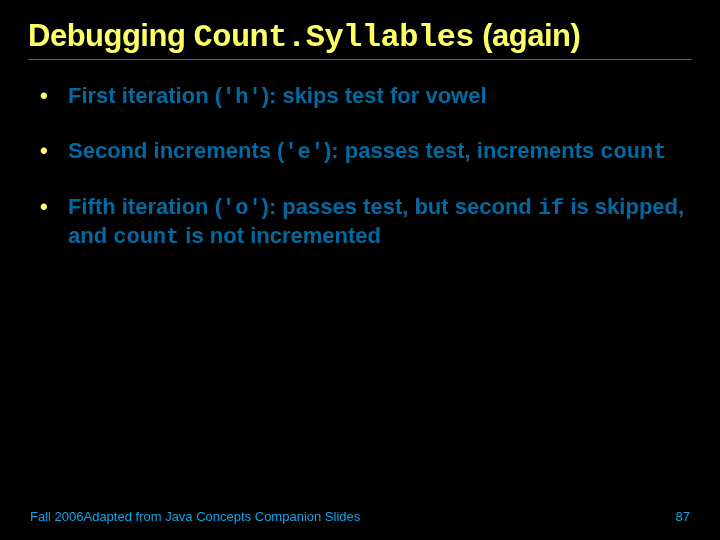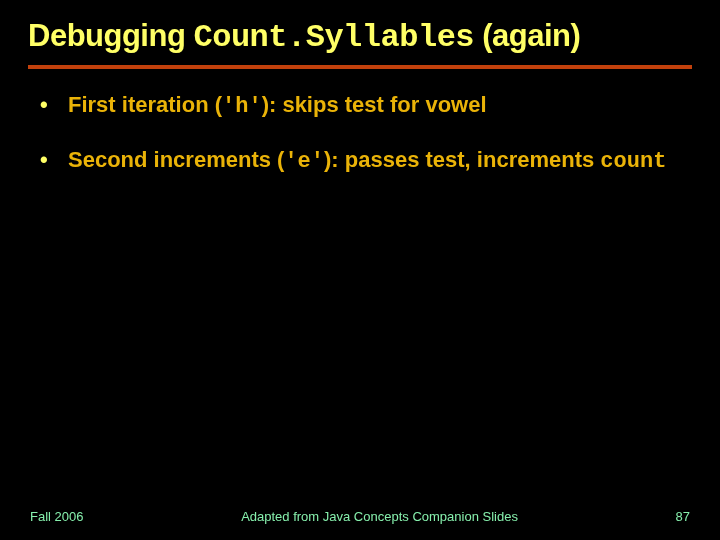--- a/index.html
+++ b/index.html
@@ -13,37 +13,37 @@
     width: 720px;
     height: 540px;
     padding: 18px 28px 0 28px;
     position: relative;
   }
   .title {
     color: #ffff66;
     font-weight: bold;
     font-size: 31px;
     line-height: 1.15;
-    padding-bottom: 8px;
-    border-bottom: 4px solid #c2410c;
+    padding-bottom: 2px;
+    border-bottom: 1px solid #c2410c;
     white-space: nowrap;
     letter-spacing: -0.5px;
   }
   .title .mono {
     font-family: "Courier New", monospace;
     font-weight: bold;
     font-size: 32px;
   }
   .bullets {
     list-style: none;
     margin-top: 22px;
     padding-left: 12px;
   }
   .bullets li {
-    color: #eab308;
+    color: #0369a1;
     font-weight: bold;
     font-size: 22px;
     line-height: 1.25;
     margin-bottom: 26px;
     position: relative;
     padding-left: 28px;
   }
   .bullets li::before {
     content: "•";
     position: absolute;
@@ -56,45 +56,48 @@
     font-family: "Courier New", monospace;
     font-weight: bold;
   }
   .footer {
     position: absolute;
     bottom: 16px;
     left: 0;
     width: 720px;
     padding: 0 30px;
     display: flex;
-    color: #86efac;
+    color: #0ea5e9;
     font-size: 13px;
     font-weight: normal;
     font-family: Arial, sans-serif;
   }
   .footer-left { flex: 0 0 auto; }
-  .footer-center { flex: 1 1 auto; text-align: center; }
+  .footer-center { flex: 1 1 auto; }
   .footer-right { flex: 0 0 auto; text-align: left; }
 </style>
 </head>
 <body>
 
 <div class="slide">
 
   <div class="title">
     <span>Debugging </span><span class="mono">Count.Syllables</span><span> (again)</span>
   </div>
 
   <ul class="bullets">
     <li>
       <span>First iteration (</span><span class="mono">'h'</span><span>): skips test for vowel</span>
     </li>
     <li>
       <span>Second increments (</span><span class="mono">'e'</span><span>): passes test, increments </span><span class="mono">count</span>
     </li>
+    <li>
+      <span>Fifth iteration (</span><span class="mono">'o'</span><span>): passes test, but second </span><span class="mono">if</span><span> is skipped, and </span><span class="mono">count</span><span> is not incremented</span>
+    </li>
   </ul>
 
   <div class="footer">
     <div class="footer-left">Fall 2006</div>
     <div class="footer-center">Adapted from Java Concepts Companion Slides</div>
     <div class="footer-right">87</div>
   </div>
 
 </div>
 

